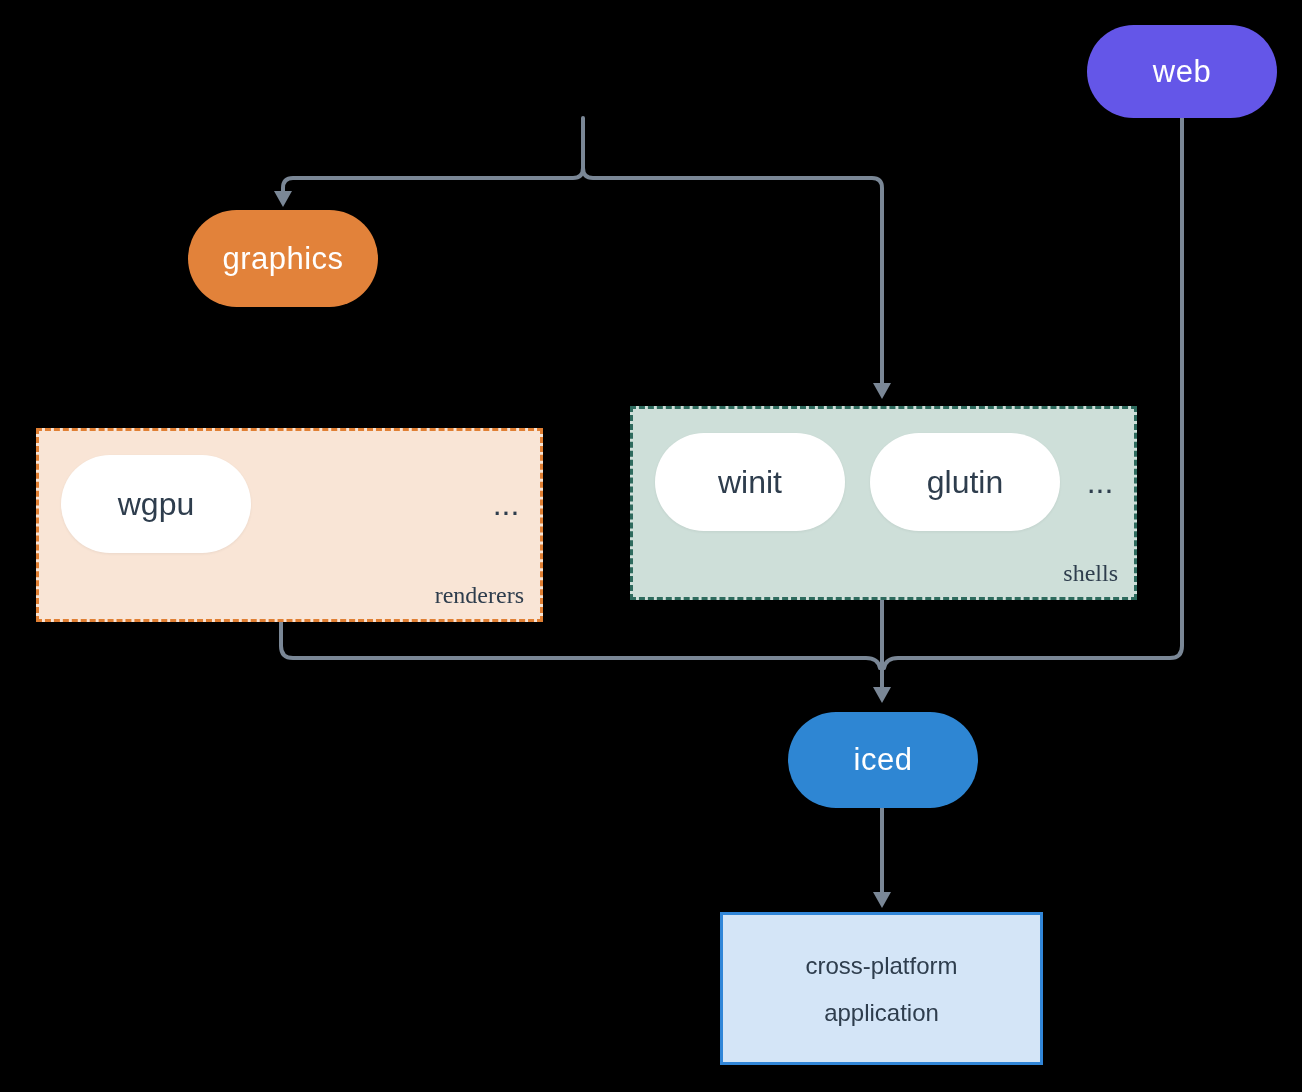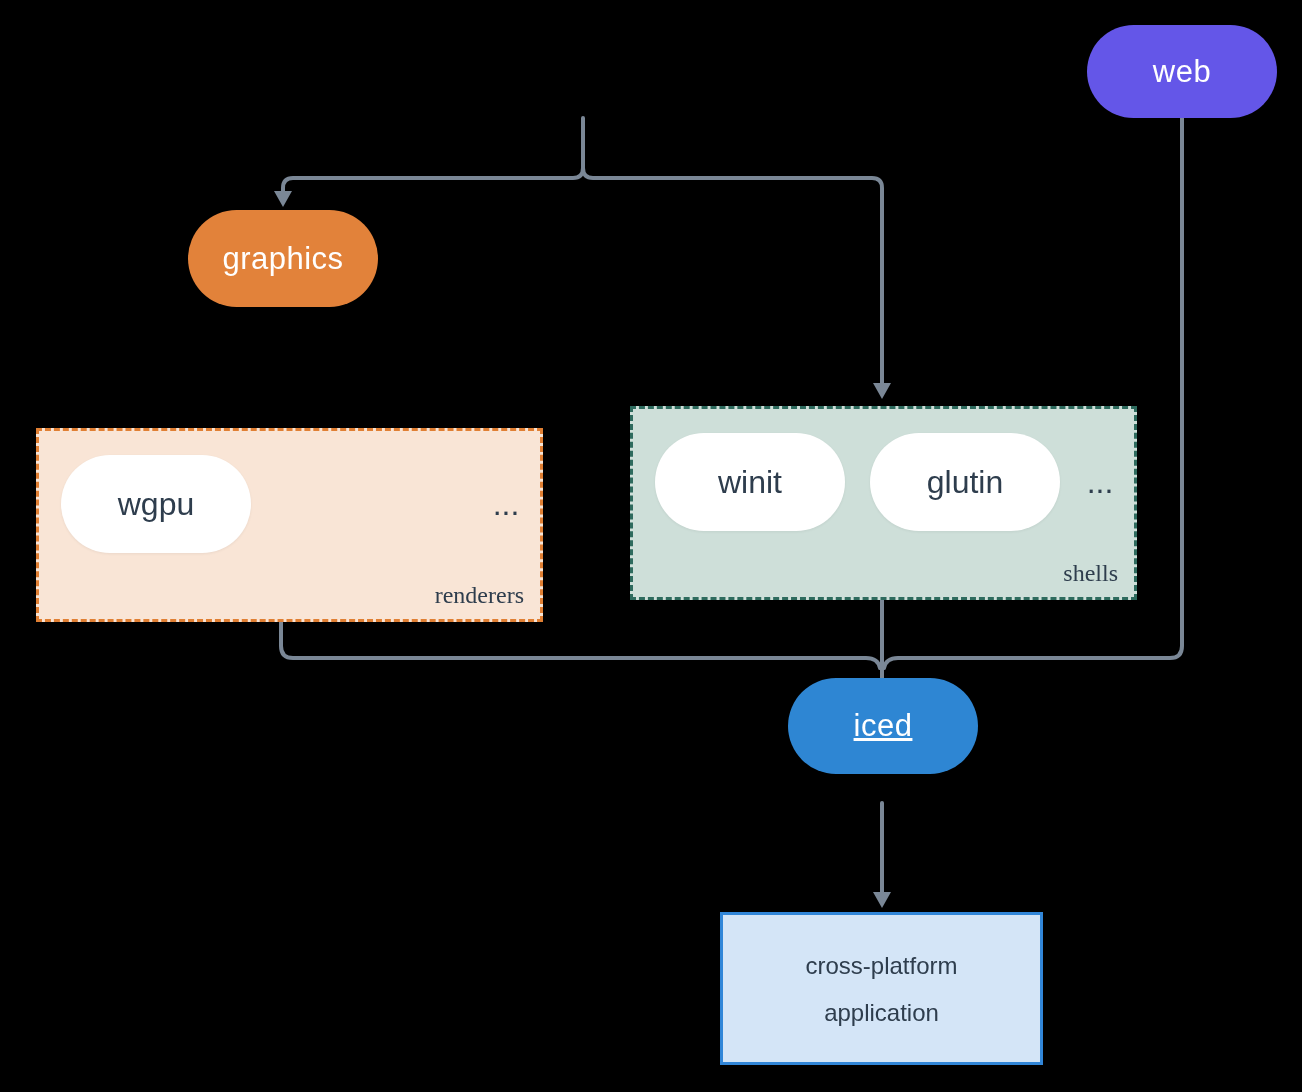--- a/index.html
+++ b/index.html
@@ -58,21 +58,21 @@
     display:flex;align-items:center;justify-content:center;
     text-align:center;
     font-size:24px;line-height:47px;color:var(--text-dark);
     padding:0 36px;
   }
 
   
   #node-native{left:487px;top:25px;width:190px;height:93px;}
   #node-web{left:1087px;top:25px;width:190px;height:93px;}
   #node-graphics{left:188px;top:210px;width:190px;height:97px;}
-  #node-iced{left:788px;top:678px;width:190px;height:96px;text-decoration:underline;}
+  #node-iced{left:788px;top:712px;width:190px;height:96px;}
   #group-renderers{left:36px;top:406px;margin-top:22px;}
   #group-shells{left:630px;top:406px;}
   #group-renderers .pill-a{left:22px;}
   #group-renderers .pill-b{left:236px;}
   #group-shells .pill-a{left:22px;}
   #group-shells .pill-b{left:237px;}
 </style>
 </head>
 <body>
 

